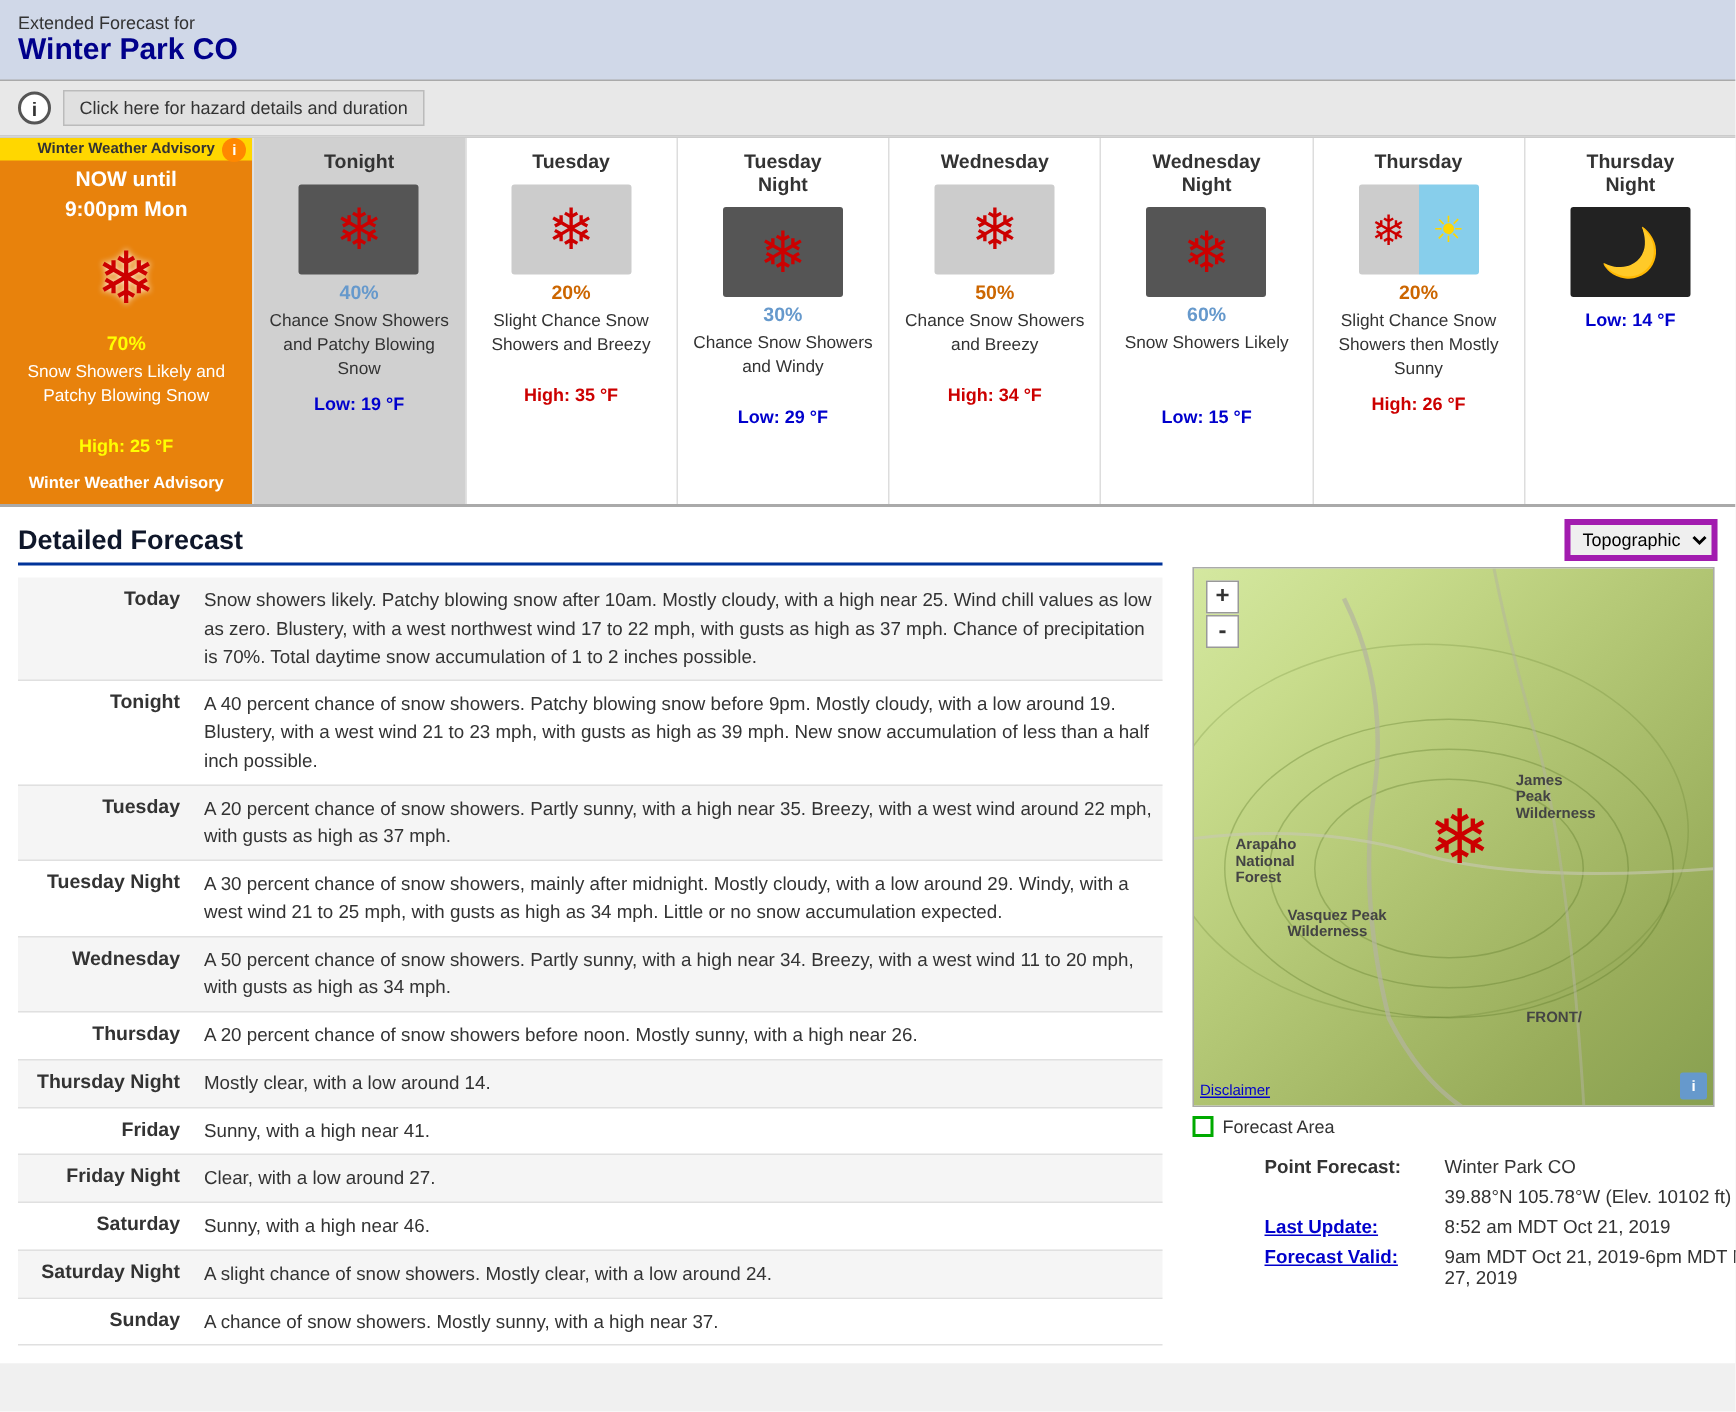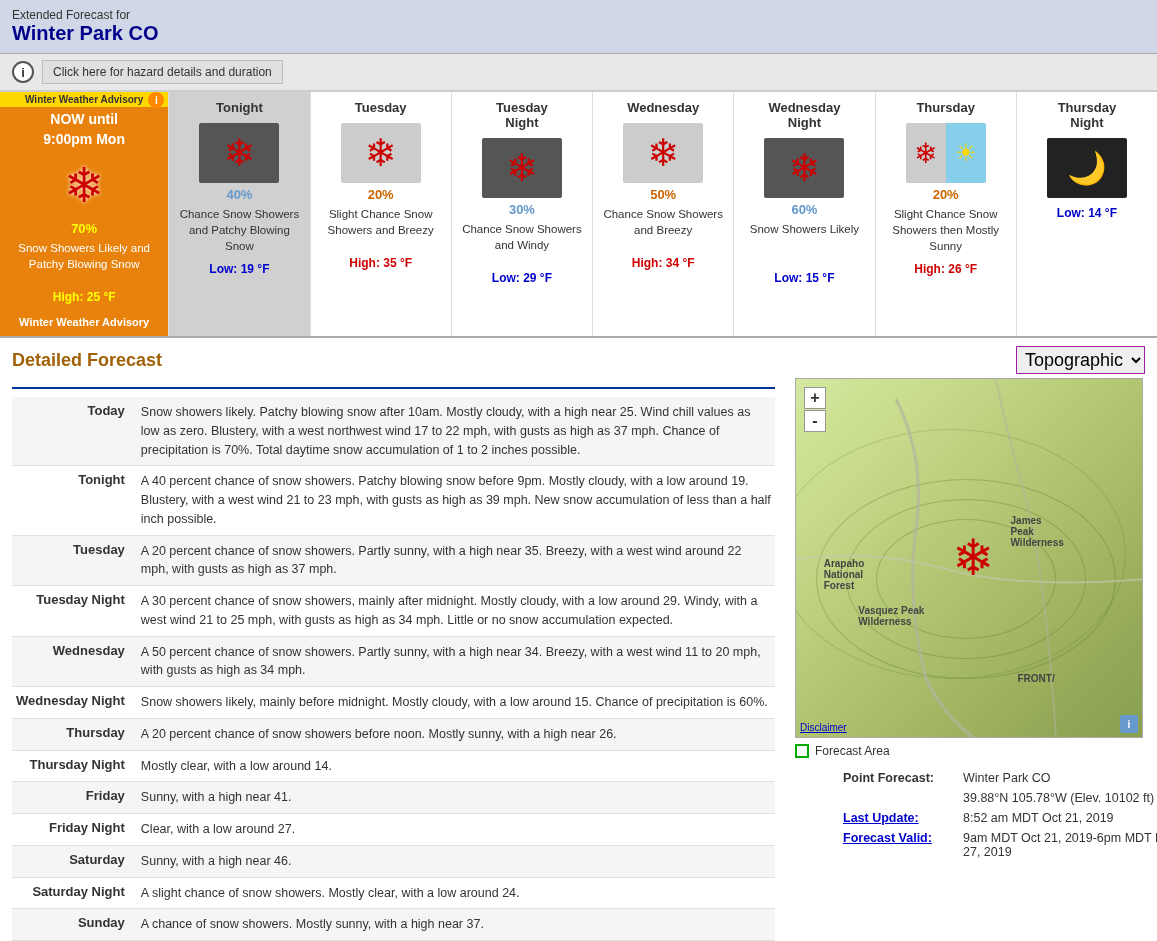--- a/index.html
+++ b/index.html
@@ -47,34 +47,34 @@
     .temp-low { color: #0000cc; }
     
     
     .info-btn { position: absolute; top: 0; right: 4px; background: #f80; border-radius: 50%; width: 16px; height: 16px; display: flex; align-items: center; justify-content: center; font-size: 10px; font-weight: bold; color: white; cursor: pointer; }
     
     
     .main-content { display: flex; gap: 0; }
     
     
     .detailed-section { flex: 1; padding: 12px 12px 12px 12px; min-width: 0; }
-    .detailed-title { font-size: 18px; color: #a16207; font-weight: bold; border-bottom: 2px solid #003399; padding-bottom: 16px; margin-bottom: 8px; }
+    .detailed-title { font-size: 18px; color: #0f172a; font-weight: bold; border-bottom: 2px solid #003399; padding-bottom: 4px; margin-bottom: 8px; }
     
     .forecast-table { width: 100%; border-collapse: collapse; }
     .forecast-table tr { border-bottom: 1px solid #e0e0e0; }
     .forecast-table tr:nth-child(odd) { background: #f5f5f5; }
     .forecast-table tr:nth-child(even) { background: #ffffff; }
     .forecast-table td.period-name { font-weight: bold; text-align: right; padding: 6px 12px 6px 4px; width: 120px; vertical-align: top; font-size: 13px; white-space: nowrap; }
     .forecast-table td.period-desc { padding: 6px 4px; font-size: 12.5px; line-height: 1.5; }
     
     
     .map-section { width: 370px; padding: 8px 12px 12px 8px; flex-shrink: 0; }
     
     .map-controls { display: flex; align-items: center; justify-content: flex-end; gap: 6px; margin-bottom: 4px; }
-    .map-select { font-size: 18px; padding: 2px 4px; border: 1px solid #a21caf; }
+    .map-select { font-size: 12px; padding: 2px 4px; border: 4px solid #a21caf; }
     .map-click-label { font-size: 13px; font-weight: bold; text-align: center; margin-bottom: 6px; color: #333; }
     
     .map-container { position: relative; width: 348px; height: 360px; border: 1px solid #aaa; overflow: hidden; background: #e8f0d8; }
     
     
     .topo-map { width: 100%; height: 100%; position: relative; background: linear-gradient(135deg, #d4e8a0 0%, #c8dc8c 20%, #b8cc7a 40%, #a8bc6a 60%, #98ac5a 80%, #88a050 100%); }
     
     .map-zoom-btns { position: absolute; top: 8px; left: 8px; display: flex; flex-direction: column; gap: 1px; z-index: 10; }
     .map-zoom-btn { width: 22px; height: 22px; background: white; border: 1px solid #999; cursor: pointer; font-size: 16px; line-height: 1; display: flex; align-items: center; justify-content: center; font-weight: bold; color: #333; }
     
@@ -242,24 +242,20 @@
               <td class="period-name">Tuesday</td>
               <td class="period-desc">A 20 percent chance of snow showers. Partly sunny, with a high near 35. Breezy, with a west wind around 22 mph, with gusts as high as 37 mph.</td>
             </tr>
             <tr>
               <td class="period-name">Tuesday Night</td>
               <td class="period-desc">A 30 percent chance of snow showers, mainly after midnight. Mostly cloudy, with a low around 29. Windy, with a west wind 21 to 25 mph, with gusts as high as 34 mph. Little or no snow accumulation expected.</td>
             </tr>
             <tr>
               <td class="period-name">Wednesday</td>
               <td class="period-desc">A 50 percent chance of snow showers. Partly sunny, with a high near 34. Breezy, with a west wind 11 to 20 mph, with gusts as high as 34 mph.</td>
-            </tr>
-            <tr>
-              <td class="period-name">Wednesday Night</td>
-              <td class="period-desc">Snow showers likely, mainly before midnight. Mostly cloudy, with a low around 15. Chance of precipitation is 60%.</td>
             </tr>
             <tr>
               <td class="period-name">Thursday</td>
               <td class="period-desc">A 20 percent chance of snow showers before noon. Mostly sunny, with a high near 26.</td>
             </tr>
             <tr>
               <td class="period-name">Thursday Night</td>
               <td class="period-desc">Mostly clear, with a low around 14.</td>
             </tr>
             <tr>

